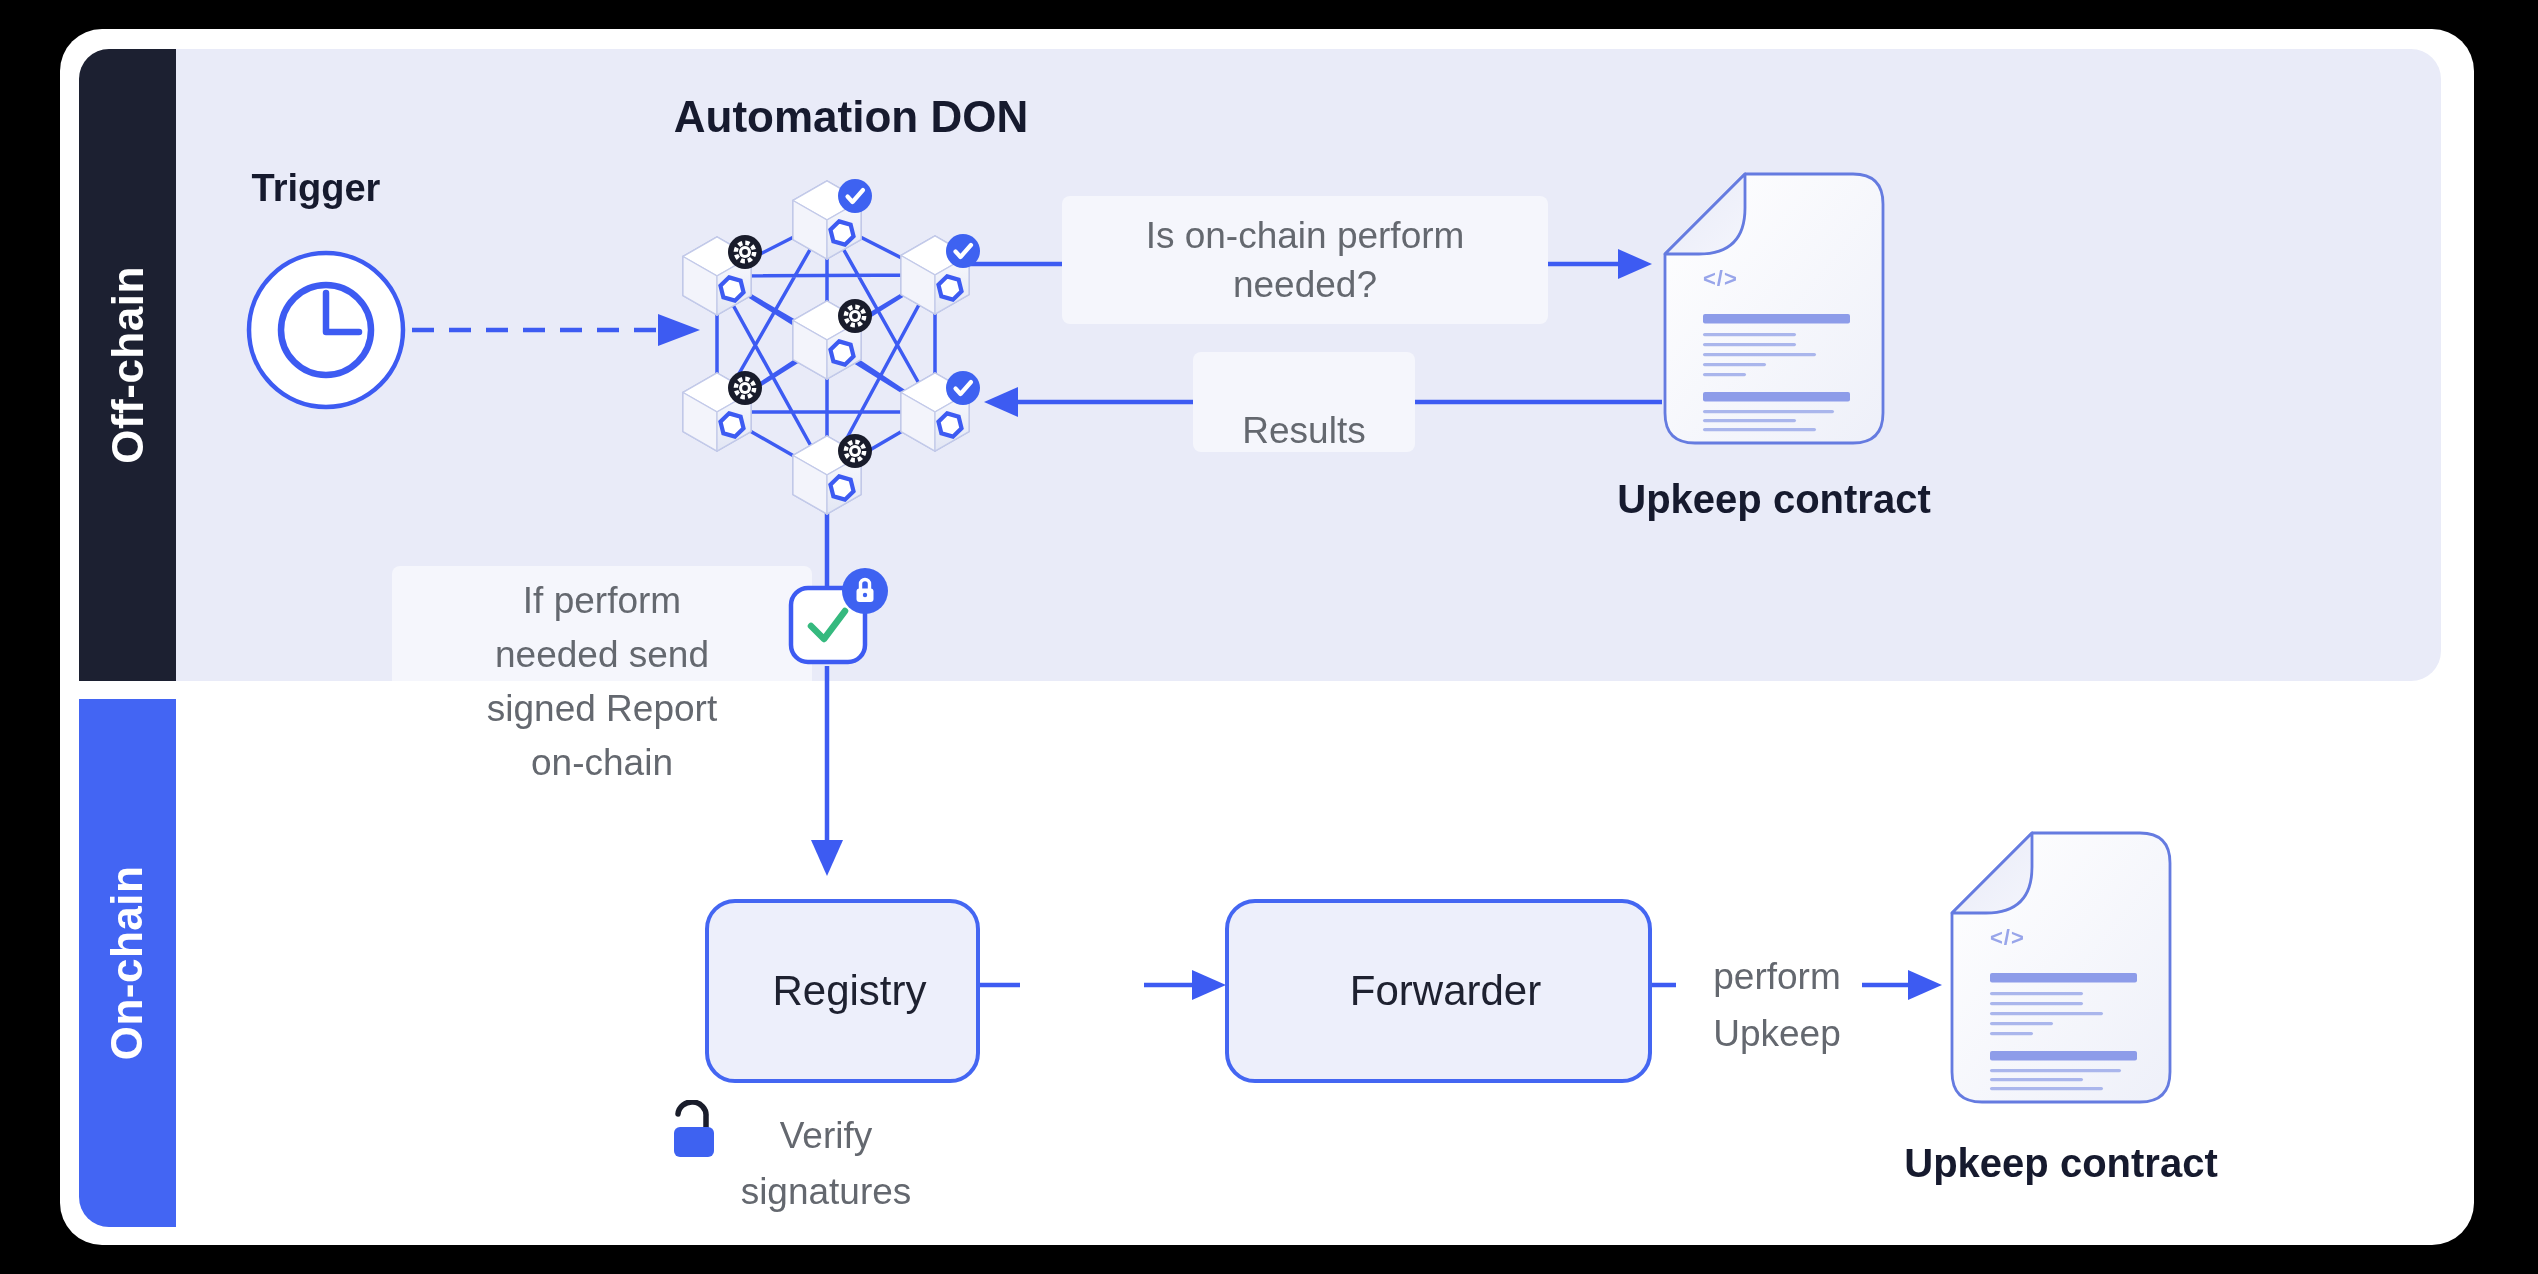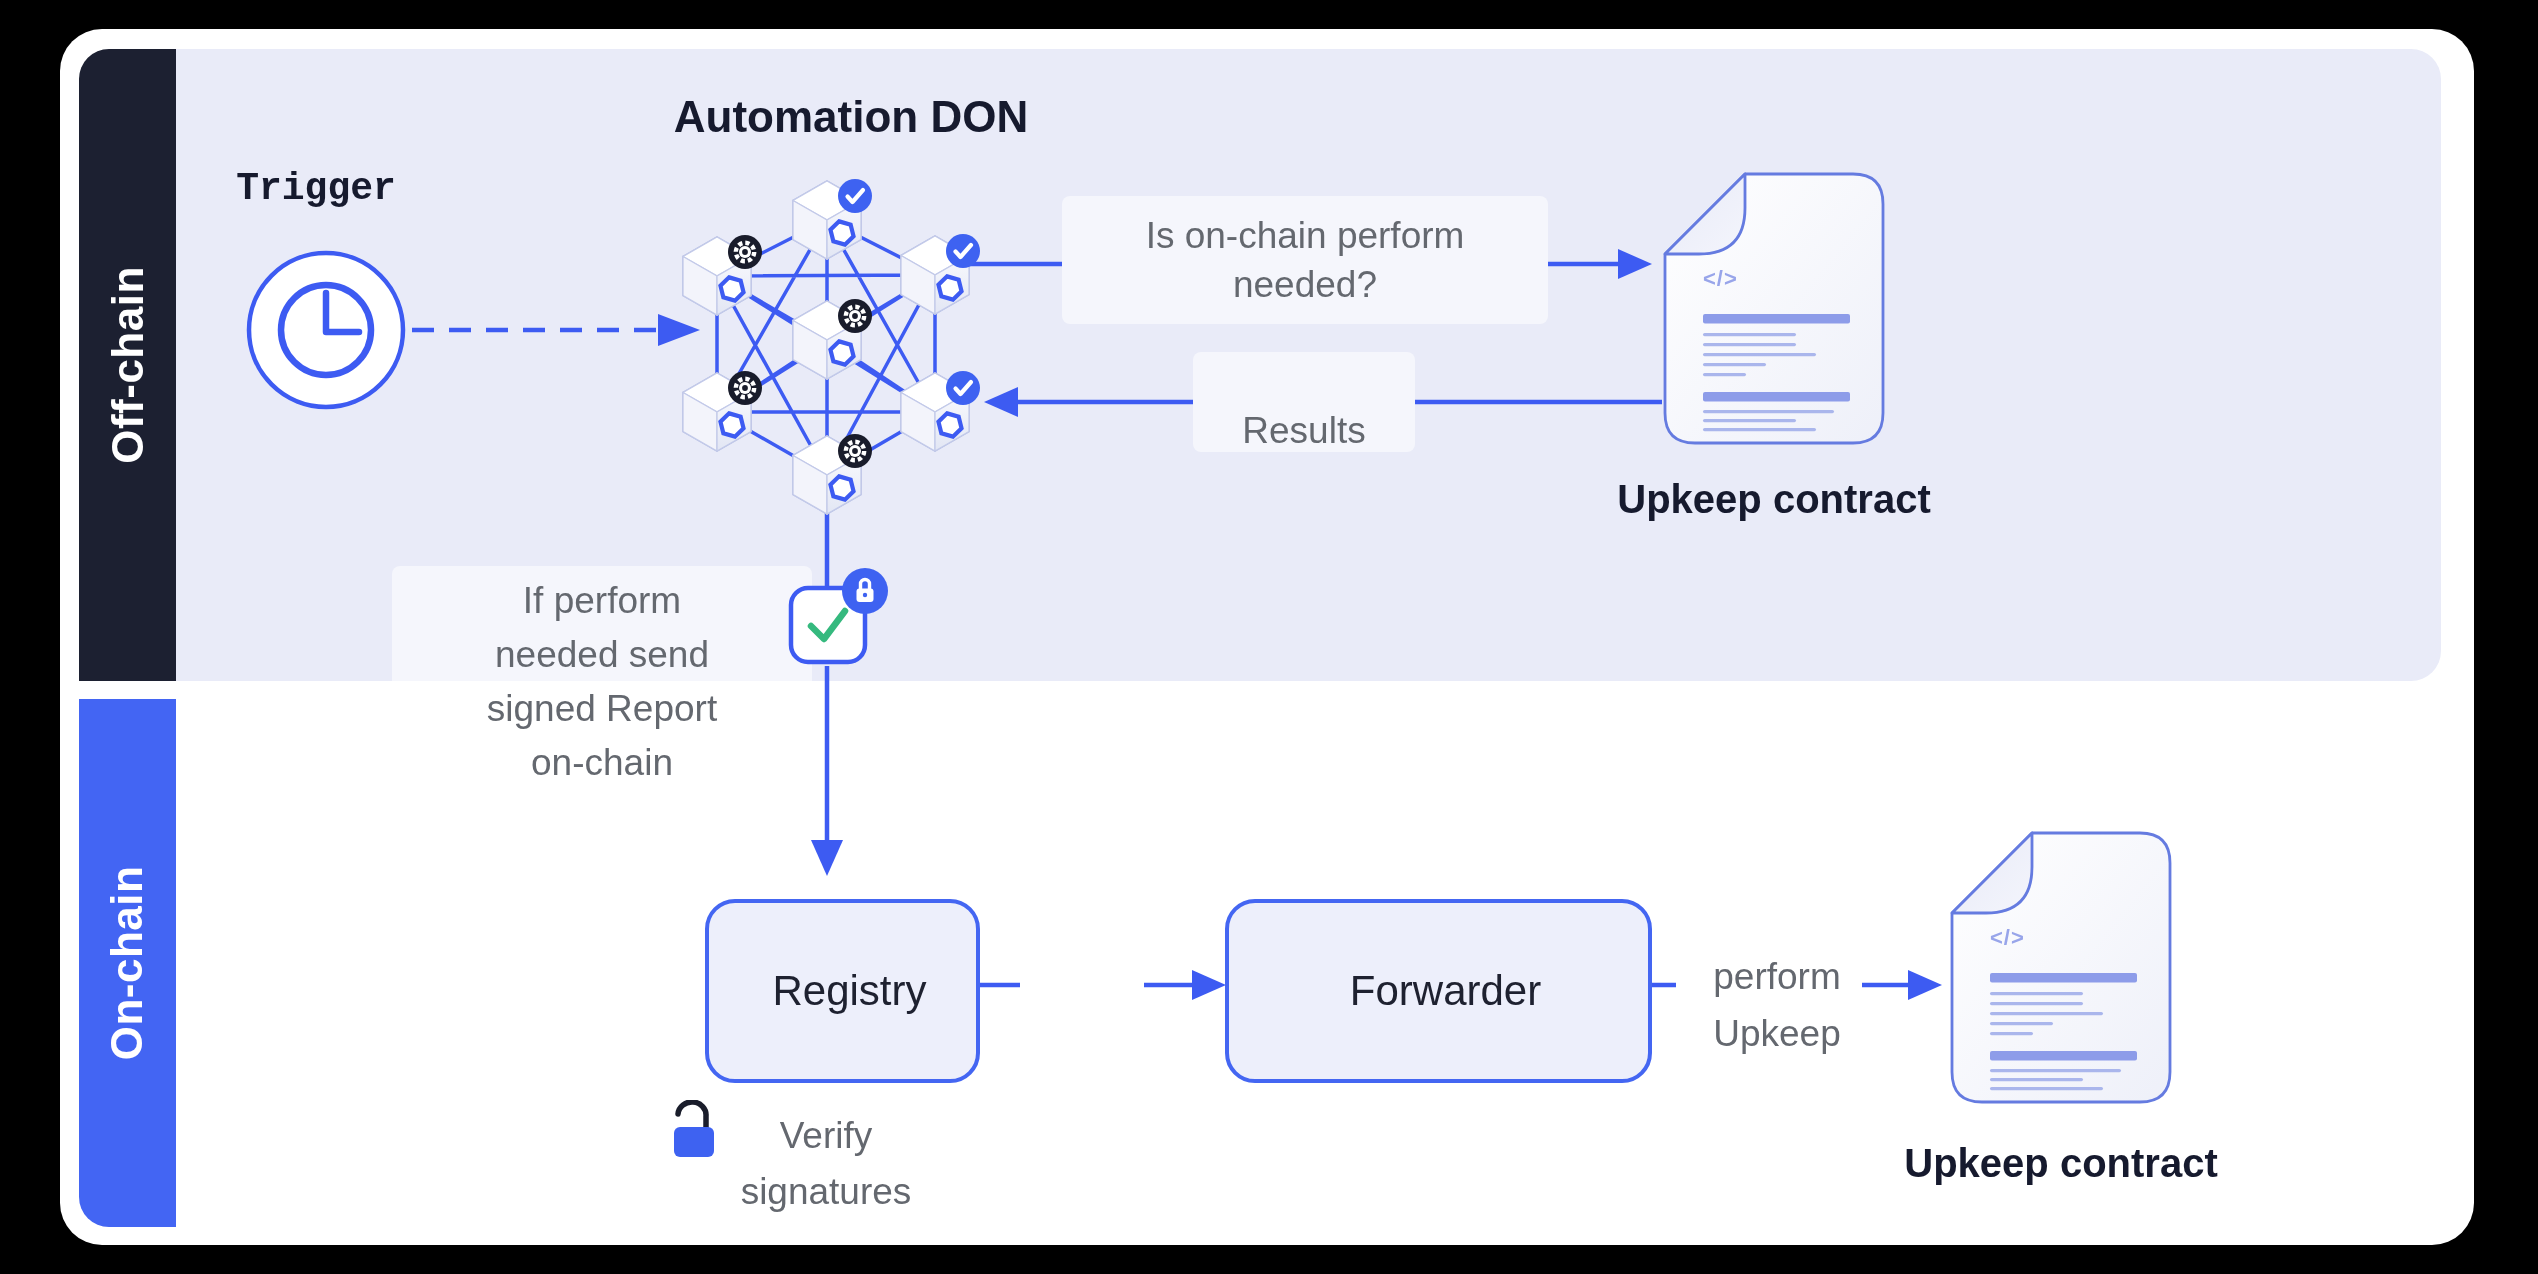--- a/index.html
+++ b/index.html
@@ -12,21 +12,21 @@
   .card{left:60px;top:29px;width:2414px;height:1216px;background:#ffffff;border-radius:42px;}
   .band{left:176px;top:49px;width:2265px;height:632px;background:#E9EBF8;border-radius:0 30px 30px 0;}
   .bar{left:79px;width:97px;display:flex;align-items:center;justify-content:center;}
   .bar-off{top:49px;height:632px;background:#1C2031;border-radius:30px 0 0 0;}
   .bar-on{top:699px;height:528px;background:#4365F3;border-radius:0 0 0 30px;}
   .bar span{
     transform:rotate(-90deg);white-space:nowrap;color:#ffffff;
     font-weight:bold;font-size:44px;letter-spacing:.5px;
   }
   .heading{font-weight:bold;color:#161A2E;text-align:center;}
-  .h-trigger{left:166px;top:167px;width:300px;font-size:38px;font-family:Liberation Mono, monospace;}
+  .h-trigger{left:166px;top:167px;width:300px;font-size:38px;}
   .h-don{left:601px;top:92px;width:500px;font-size:44px;}
   .h-upkeep1{left:1574px;top:477px;width:400px;font-size:40px;}
   .h-upkeep2{left:1861px;top:1141px;width:400px;font-size:40px;}
   .gray{color:#64686F;text-align:center;font-size:37px;}
   .pillbg{background:rgba(255,255,255,0.55);border-radius:8px;}
   .q-pill{left:1062px;top:196px;width:486px;height:128px;display:flex;flex-direction:column;
           align-items:center;justify-content:center;}
   .q-pill div{line-height:49px;text-align:right;}
   .results-pill{left:1193px;top:352px;width:222px;height:100px;display:flex;
           align-items:flex-end;justify-content:center;}

